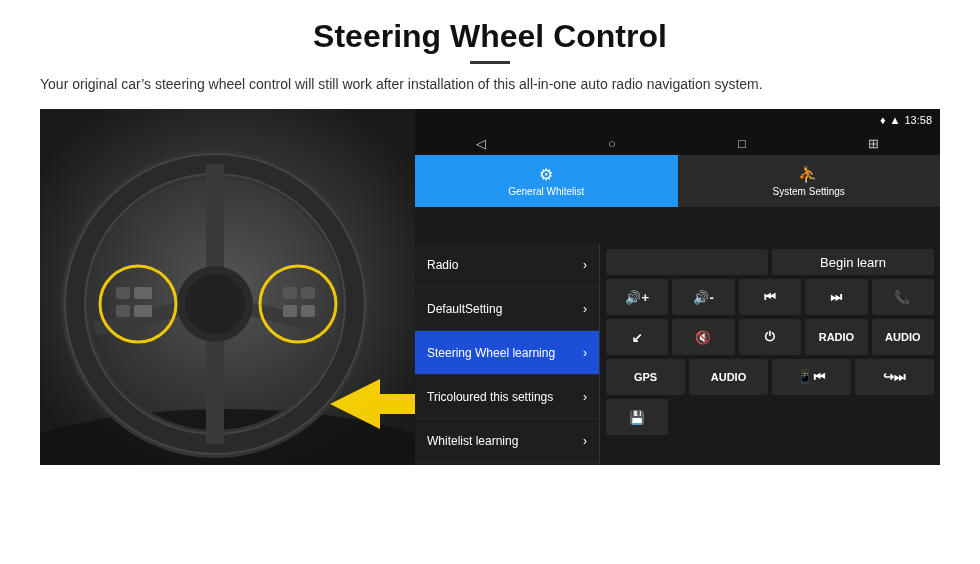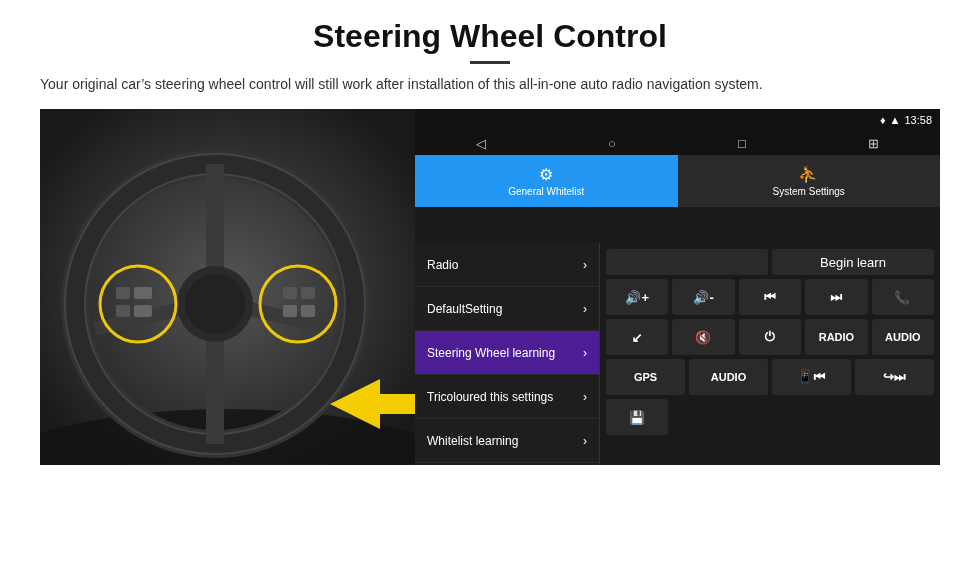--- a/index.html
+++ b/index.html
@@ -138,21 +138,21 @@
     .menu-item {
       display: flex;
       align-items: center;
       justify-content: space-between;
       padding: 0 12px;
       height: 44px;
       border-bottom: 1px solid #2a2a2a;
       cursor: pointer;
     }
     .menu-item.active {
-      background: #4c1d95;
+      background: #1d4ed8;
     }
     .menu-item-text {
       font-size: 12px;
       color: #fff;
     }
     .menu-arrow {
       color: #fff;
       font-size: 12px;
     }
     

